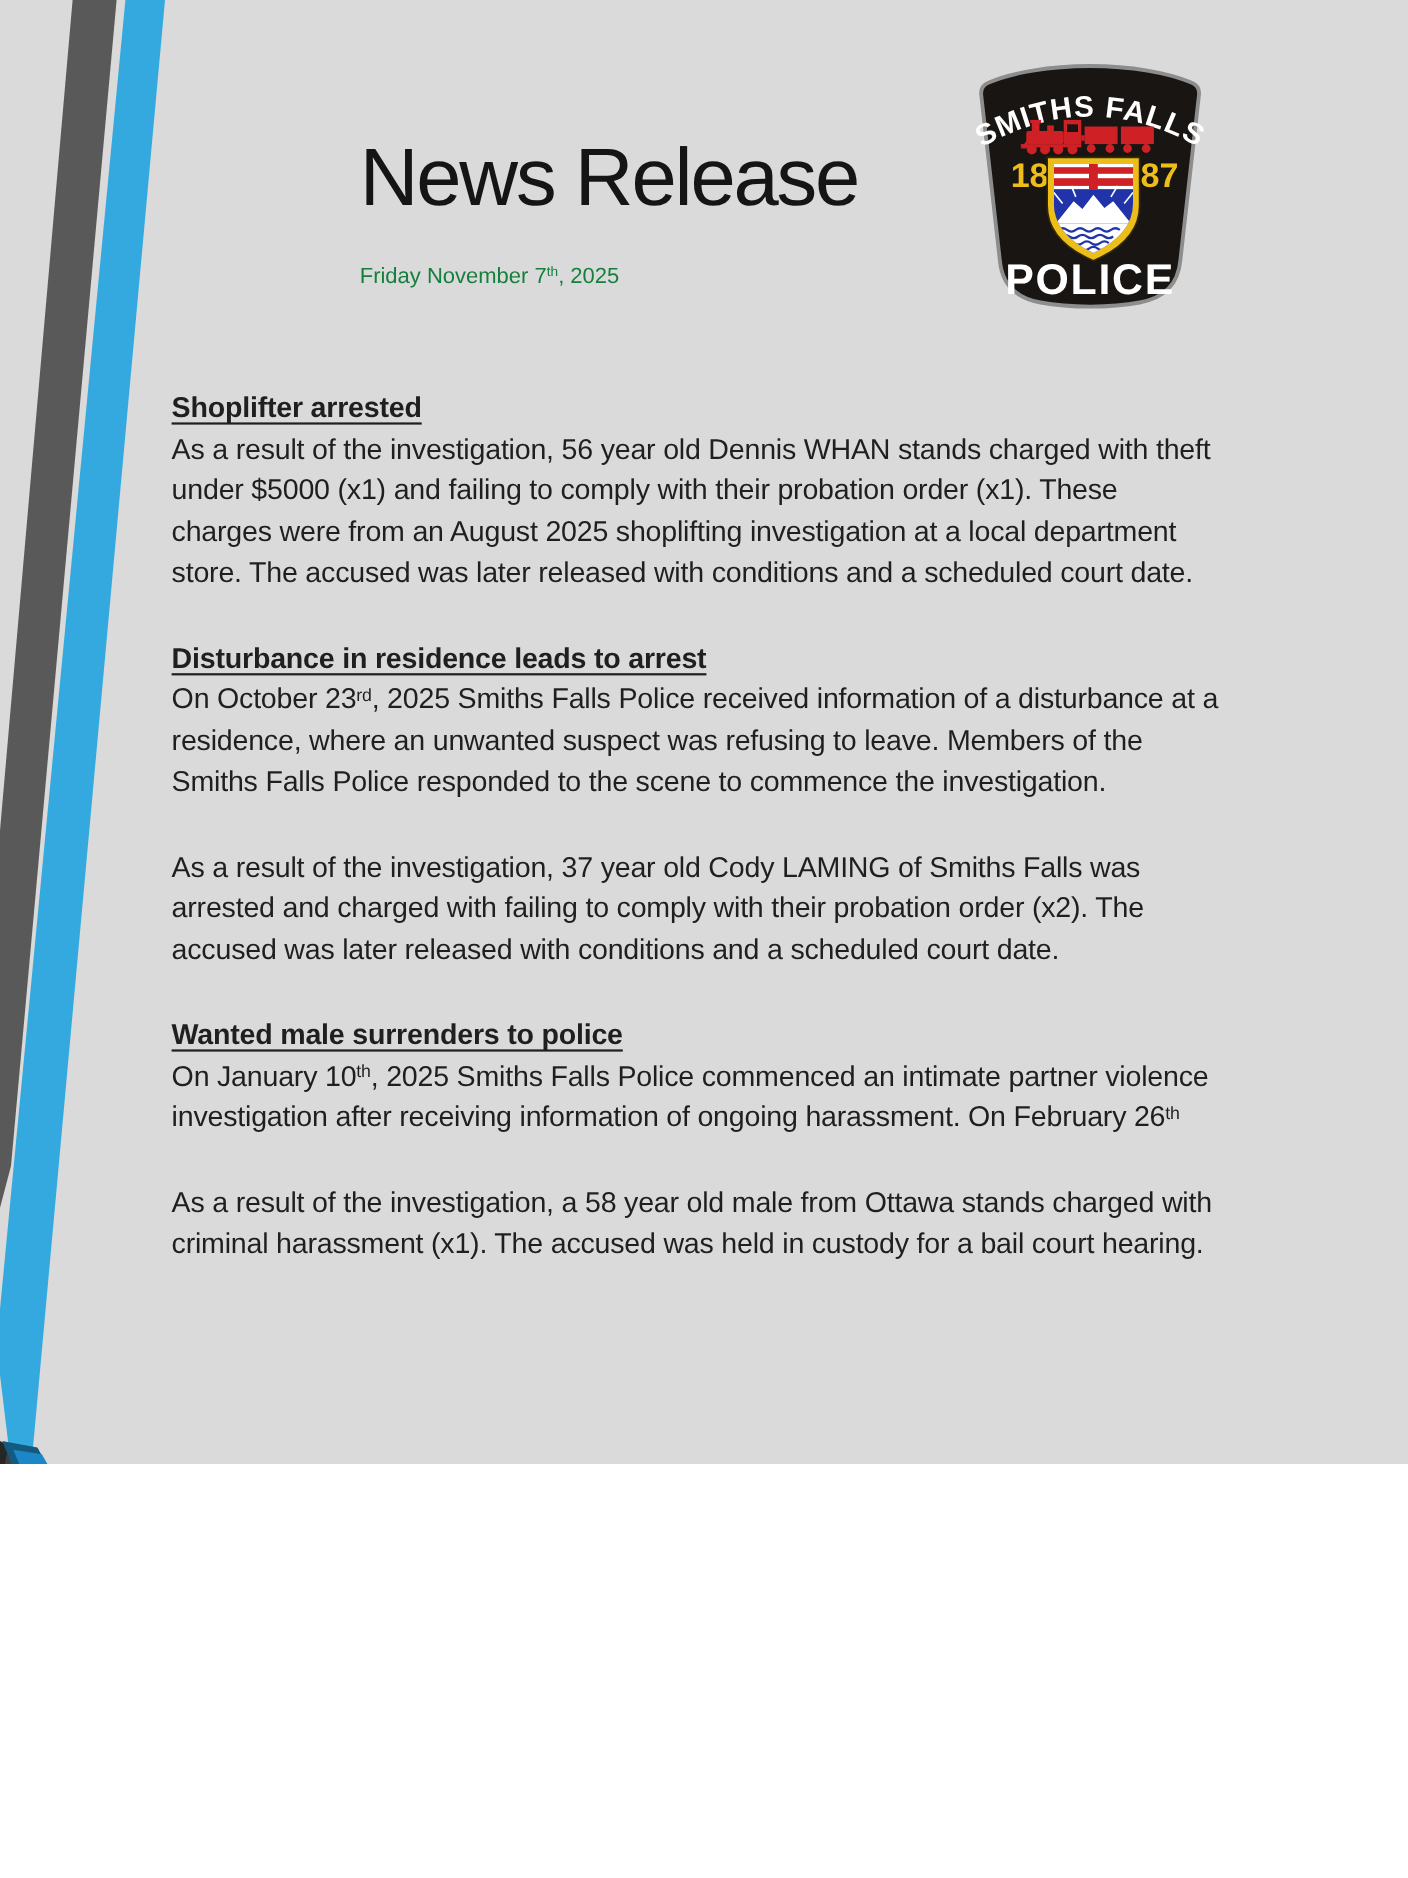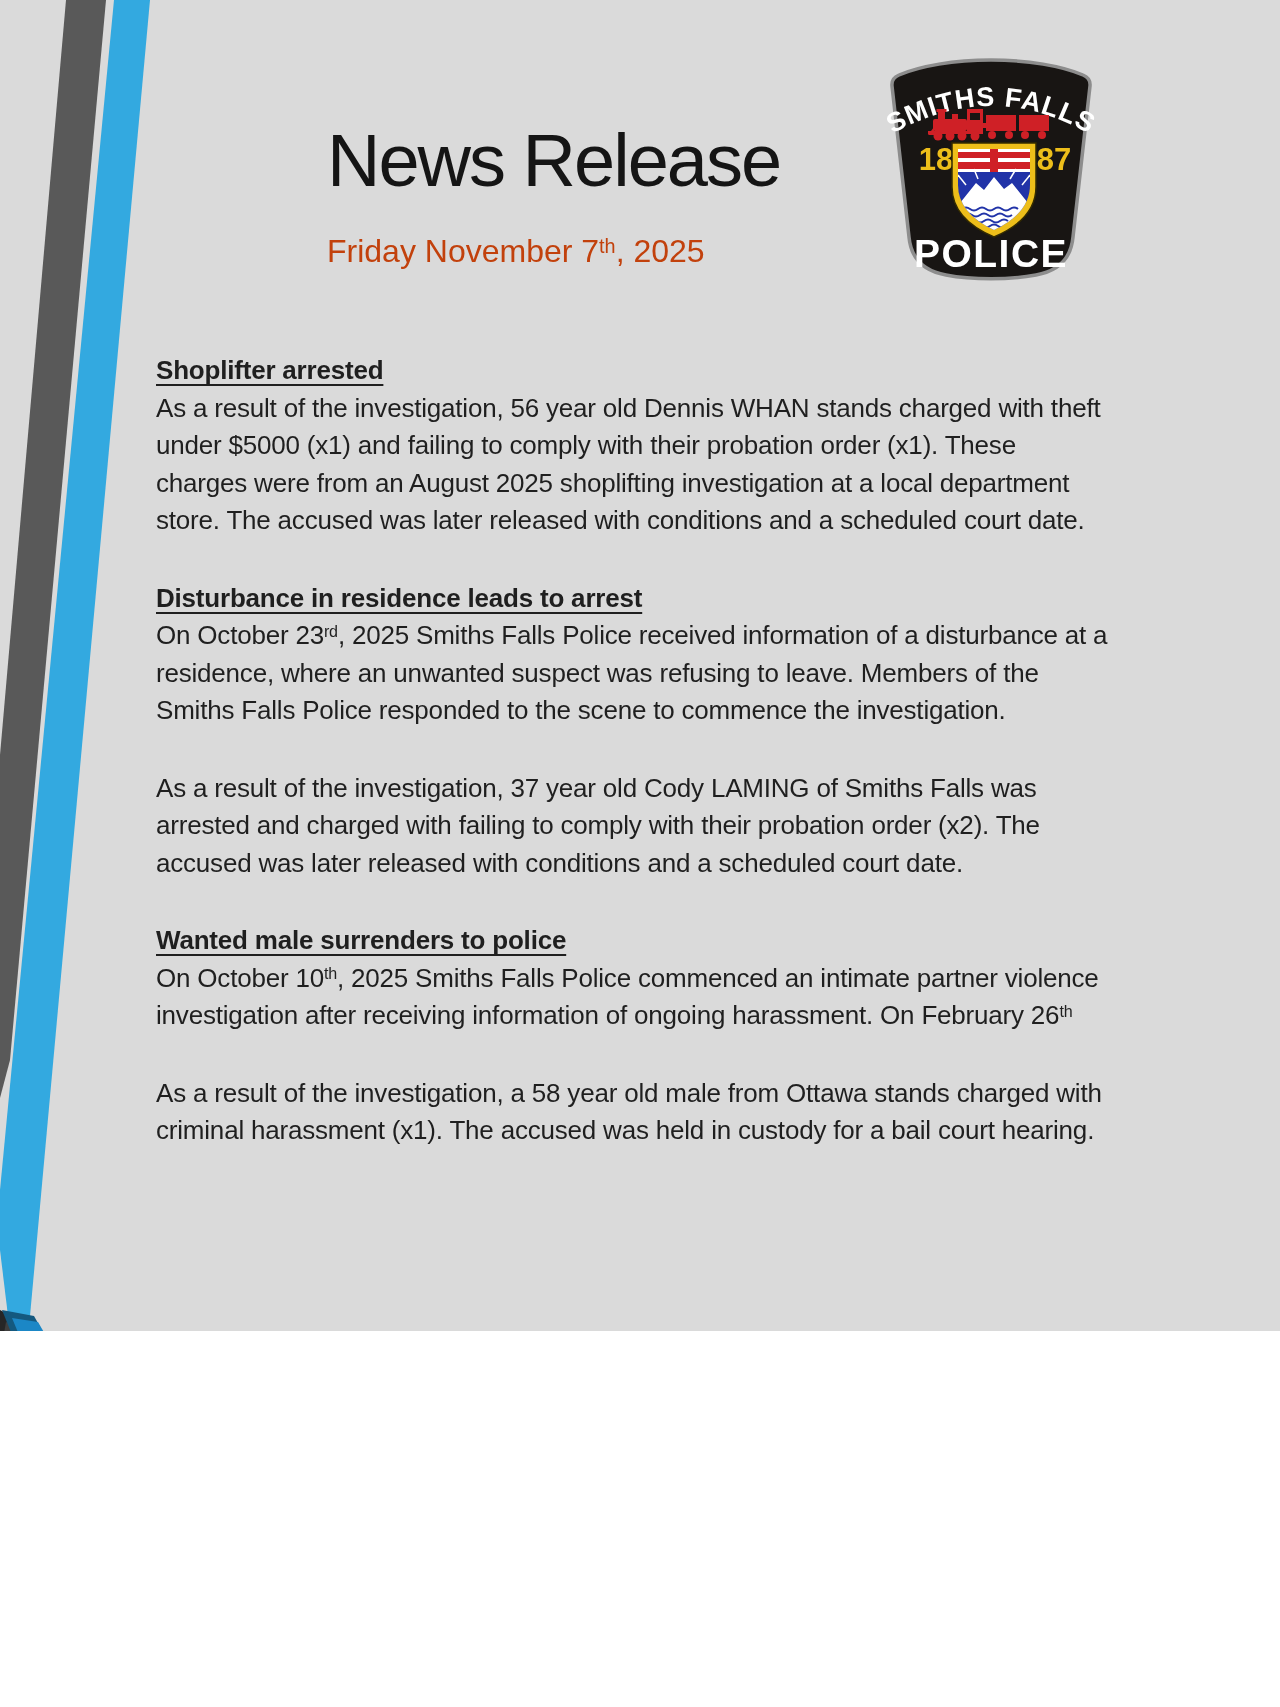--- a/index.html
+++ b/index.html
@@ -13,21 +13,21 @@
   }
   .decor{position:absolute;left:0;top:0;z-index:0;pointer-events:none;}
   .content{position:absolute;left:0;top:0;width:100%;height:100%;z-index:1;}
   .title{
     position:absolute;left:327px;top:124px;
     font-size:74px;line-height:1;letter-spacing:-2px;
     color:#151515;white-space:nowrap;
   }
   .date{
     position:absolute;left:327px;top:233px;
-    font-size:32px;line-height:36px;color:#c2410c;white-space:nowrap;
+    font-size:20px;line-height:36px;color:#15803d;white-space:nowrap;
   }
   .badge{position:absolute;left:876px;top:57px;width:230px;height:228px;}
   .sections{
     position:absolute;left:135px;top:352px;width:1140px;
     font-size:26px;line-height:37.5px;letter-spacing:-0.2px;margin-left:21px;
   }
   .heading{
     font-weight:bold;
     text-decoration:underline;
     text-decoration-thickness:2px;
@@ -140,21 +140,21 @@
           <div class="line"><span>residence, where an unwanted suspect was refusing to leave. Members of the</span></div>
           <div class="line"><span>Smiths Falls Police responded to the scene to commence the investigation.</span></div>
         </div>
         <div class="para">
           <div class="line"><span>As a result of the investigation, 37 year old Cody LAMING of Smiths Falls was</span></div>
           <div class="line"><span>arrested and charged with failing to comply with their probation order (x2). The</span></div>
           <div class="line"><span>accused was later released with conditions and a scheduled court date.</span></div>
         </div>
         <div class="heading">Wanted male surrenders to police</div>
         <div class="para">
-          <div class="line"><span>On October 10</span><sup>th</sup><span>, 2025 Smiths Falls Police commenced an intimate partner violence</span></div>
+          <div class="line"><span>On January 10</span><sup>th</sup><span>, 2025 Smiths Falls Police commenced an intimate partner violence</span></div>
           <div class="line"><span>investigation after receiving information of ongoing harassment. On February 26</span><sup>th</sup></div>
         </div>
         <div class="para">
           <div class="line"><span>As a result of the investigation, a 58 year old male from Ottawa stands charged with</span></div>
           <div class="line"><span>criminal harassment (x1). The accused was held in custody for a bail court hearing.</span></div>
         </div>
       </div>
 
   </div>
 </div>

